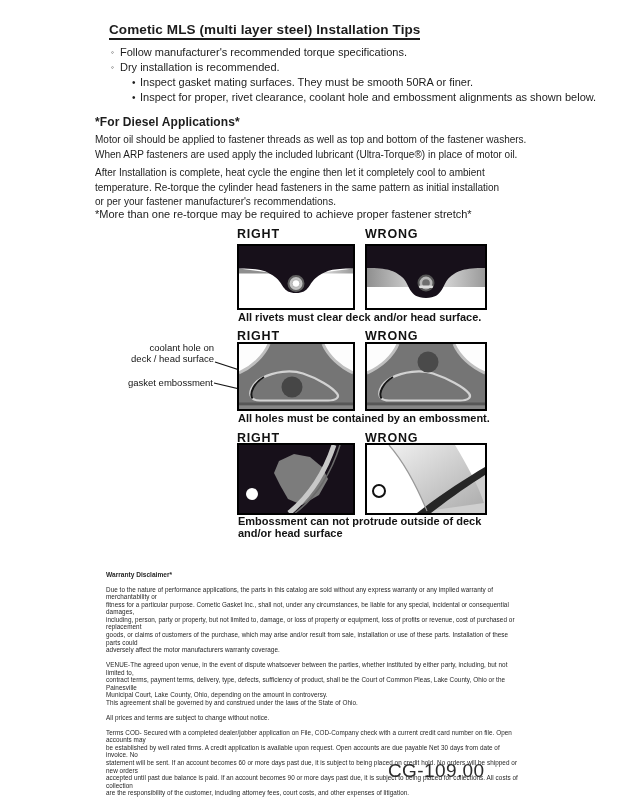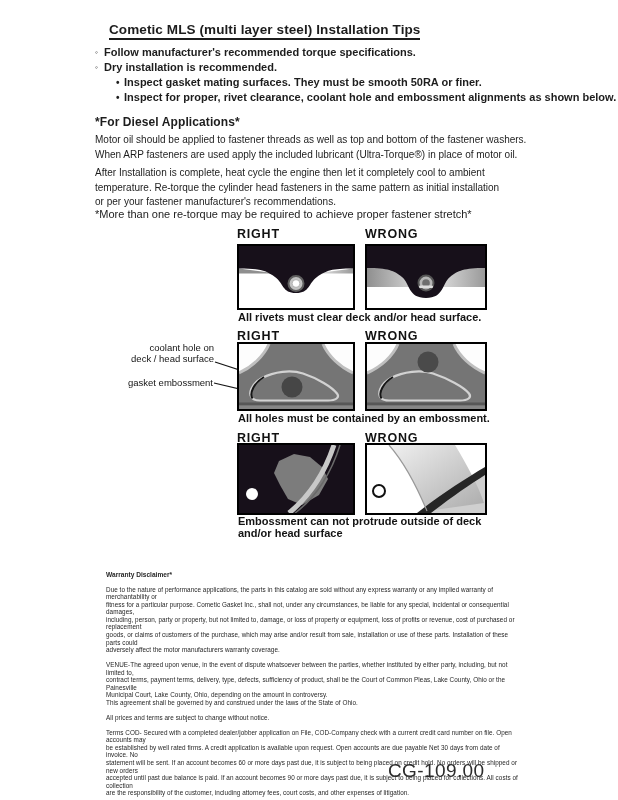--- a/index.html
+++ b/index.html
@@ -8,21 +8,21 @@
     color:#1d1d1d;font-family:"Liberation Sans","DejaVu Sans",sans-serif;
     overflow:hidden;margin:0 auto;
   }
   .abs{position:absolute;}
   
   .title{
     left:109px;top:22px;font-size:13.5px;font-weight:bold;
     border-bottom:2px solid #1d1d1d;padding-bottom:1px;letter-spacing:.1px;white-space:nowrap;
   }
   
-  .tips{left:95px;top:45px;width:440px;font-size:11px;line-height:14.8px;font-weight:bold;}
+  .tips{left:111px;top:45px;width:440px;font-size:11px;line-height:14.8px;}
   .tip{white-space:nowrap;}
   .tip .mk1{display:inline-block;width:9px;font-size:8.5px;vertical-align:1px;}
   .tip.sub{padding-left:21px;}
   .tip .mk2{display:inline-block;width:8px;font-size:10px;}
   
   .diesel-heading{left:95px;top:115px;font-size:12px;font-weight:bold;letter-spacing:.1px;}
   .para{left:95px;width:445px;font-size:10px;line-height:14.6px;}
   .para1{top:133px;}
   .para2{top:166px;}
   .note{left:95px;top:208px;font-size:11px;}

